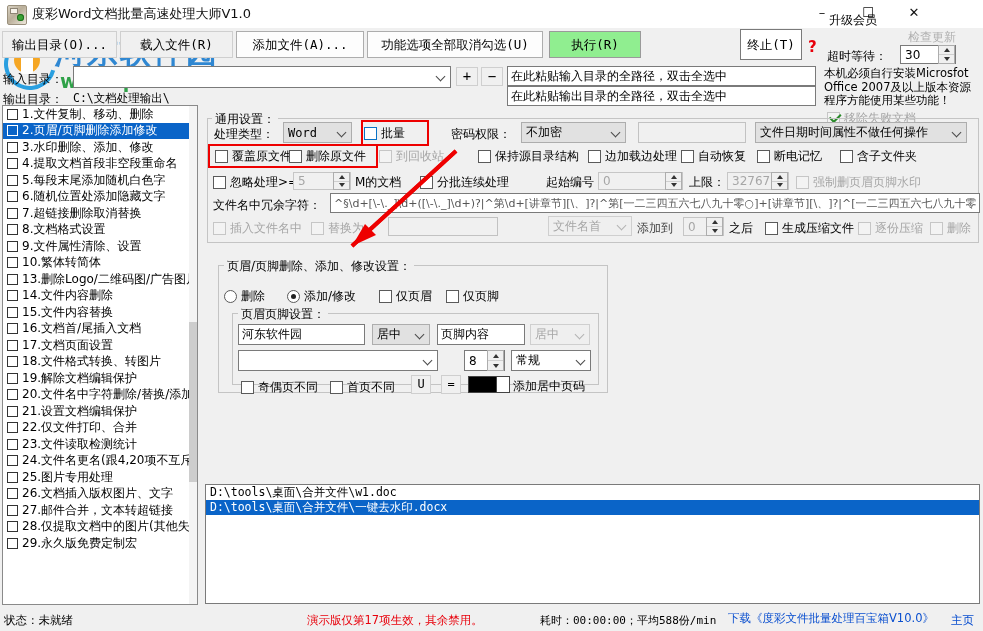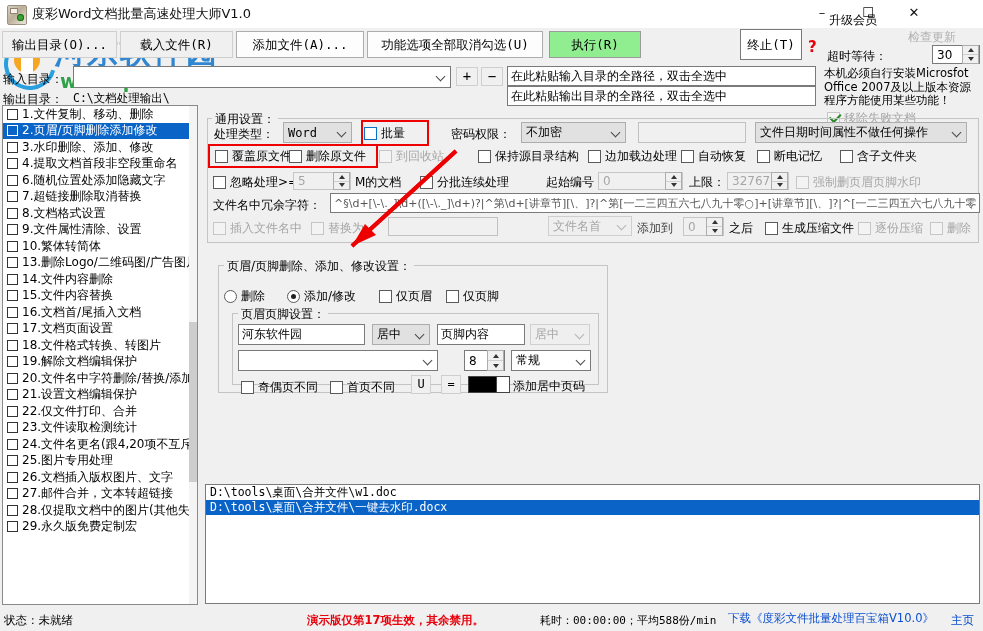--- a/index.html
+++ b/index.html
@@ -122,21 +122,21 @@
   
   .flist{position:absolute;left:205px;top:484px;width:775px;height:120px;background:#fff;
     border:1px solid #7a7a7a;box-sizing:border-box;overflow:hidden;}
   .fl-row{height:15px;line-height:15px;padding-left:4px;font-family:"DejaVu Sans Mono",monospace;
     font-size:11.5px;white-space:nowrap;}
   .fl-row.sel{background:#0a64c8;color:#fff;}
 
   
   .status{position:absolute;left:0;top:606px;width:983px;height:25px;}
   .st-txt{position:absolute;font-family:"DejaVu Sans",sans-serif;font-size:11.5px;white-space:nowrap;}
-  .st-red{color:#e8000b;font-weight:bold;}
+  .st-red{color:#e8000b;font-weight:normal;}
   .st-blue{color:#0a4fcf;}
 
   
   .rbox{position:absolute;border:2px solid #ee0000;box-sizing:border-box;pointer-events:none;}
   .arrow{position:absolute;left:330px;top:143px;width:130px;height:115px;pointer-events:none;}
 
   .toolbarline{position:absolute;left:0;top:28px;width:983px;height:77px;background:#f0f0f0;}
 </style>
 </head>
 <body>
@@ -168,21 +168,21 @@
   <div class="btn" style="left:236px;top:31px;width:128px;height:27px;">添加文件(A)...</div>
   <div class="btn green" style="left:549px;top:31px;width:92px;height:27px;">执行(R)</div>
   <div class="btn" style="left:367px;top:31px;width:176px;height:27px;">功能选项全部取消勾选(U)</div>
   <div class="btn cyan" style="left:650px;top:31px;width:87px;height:27px;margin-top:48px;">登录(L)...</div>
   <div class="btn white" style="left:740px;top:29px;width:62px;height:31px;">终止(T)</div>
   <div class="lbl" style="left:808px;top:38px;color:#e8000b;font-weight:bold;font-size:15px;">?</div>
 
   <div class="lbl" style="left:829px;top:12px;color:#000000;font-size:12px;">升级会员</div>
   <div class="lbl" style="left:908px;top:29px;color:#b0b0b0;font-size:12px;">检查更新</div>
   <div class="lbl" style="left:827px;top:48px;font-size:12px;">超时等待：</div>
-  <div class="spin" style="left:932px;top:45px;width:48px;height:19px;">
+  <div class="spin" style="left:900px;top:45px;width:56px;height:19px;">
     <span>30</span>
     <span class="sbtns">
       <span class="sb up"></span>
       <span class="sb dn"></span>
     </span>
   </div>
 
   <div class="lbl" style="left:3px;top:71px;">输入目录：</div>
   <div class="combo" style="left:73px;top:66px;width:378px;height:22px;">
     <span></span>
@@ -219,20 +219,24 @@
           <span class="bx"></span>
           <span>2.页眉/页脚删除添加修改</span>
         </div>
         <div class="sb-item">
           <span class="bx"></span>
           <span>3.水印删除、添加、修改</span>
         </div>
         <div class="sb-item">
           <span class="bx"></span>
           <span>4.提取文档首段非空段重命名</span>
+        </div>
+        <div class="sb-item">
+          <span class="bx"></span>
+          <span>5.每段末尾添加随机白色字</span>
         </div>
         <div class="sb-item">
           <span class="bx"></span>
           <span>6.随机位置处添加隐藏文字</span>
         </div>
         <div class="sb-item">
           <span class="bx"></span>
           <span>7.超链接删除取消替换</span>
         </div>
         <div class="sb-item">

